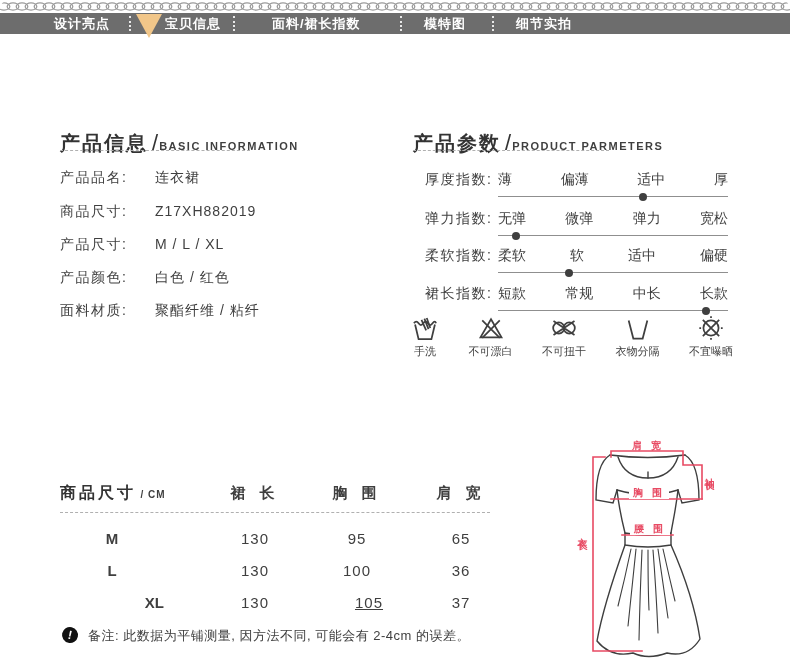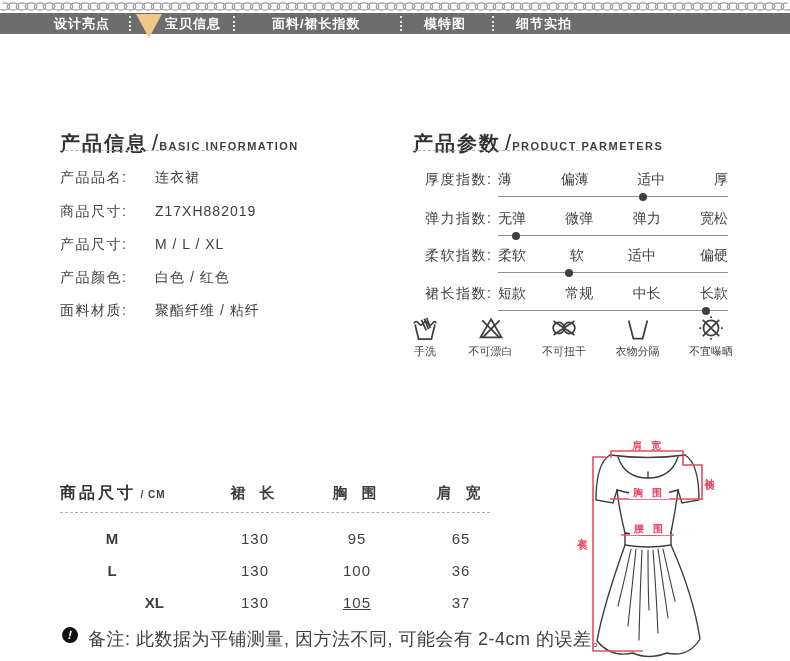--- a/index.html
+++ b/index.html
@@ -39,21 +39,21 @@
   
   .t-cell{position:absolute;height:18px;line-height:18px;}
   .t-title{font-size:16px;font-weight:bold;letter-spacing:3px;color:#333;}
   .t-unit{font-size:10px;font-weight:bold;letter-spacing:1px;}
   .t-colhead{font-size:15px;font-weight:bold;letter-spacing:5px;text-align:center;}
   .t-num{font-size:15px;text-align:center;letter-spacing:1px;}
   .t-size{font-size:15px;font-weight:bold;text-align:center;}
   
   .note-ico{position:absolute;left:62px;top:627px;width:16px;height:16px;border-radius:50%;background:#111;
             color:#fff;font-size:12px;font-weight:bold;text-align:center;line-height:16px;transform:rotate(12deg);}
-  .note-text{position:absolute;left:88px;top:627px;font-size:18px;letter-spacing:0.5px;white-space:nowrap;}
+  .note-text{position:absolute;left:88px;top:627px;font-size:13px;letter-spacing:0.5px;white-space:nowrap;}
   
   .diagram{position:absolute;left:545px;top:408px;width:245px;height:253px;}
   .d-label{position:absolute;color:#e84a63;font-size:10px;font-weight:bold;letter-spacing:3px;
            text-align:center;line-height:12px;white-space:nowrap;}
   .d-label.bg{background:#fff;padding:0 1px;}
   .d-vert{position:absolute;color:#e84a63;font-size:10px;font-weight:bold;letter-spacing:2px;
           writing-mode:vertical-rl;text-orientation:upright;line-height:12px;}
 </style>
 </head>
 <body>
@@ -300,21 +300,21 @@
   </div>
   <div>
     <div class="t-cell t-size" style="left:60px;top:562px;width:104px;">L</div>
     <div class="t-cell t-num" style="left:215px;top:562px;width:80px;">130</div>
     <div class="t-cell t-num" style="left:317px;top:562px;width:80px;">100</div>
     <div class="t-cell t-num" style="left:421px;top:562px;width:80px;">36</div>
   </div>
   <div>
     <div class="t-cell t-size" style="left:60px;top:594px;width:104px;text-align:right;">XL</div>
     <div class="t-cell t-num" style="left:215px;top:594px;width:80px;">130</div>
-    <div class="t-cell t-num" style="left:317px;top:594px;width:80px;text-decoration:underline;">105</div>
+    <div class="t-cell t-num" style="left:329px;top:594px;width:80px;text-decoration:underline;">105</div>
     <div class="t-cell t-num" style="left:421px;top:594px;width:80px;">37</div>
   </div>
 
   <div class="note-ico">!</div>
   <div class="note-text">备注: 此数据为平铺测量, 因方法不同, 可能会有 2-4cm 的误差。</div>
 
   <svg class="diagram" viewBox="0 0 245 253" xmlns="http://www.w3.org/2000/svg">
     <g fill="none" stroke="#3e3e3e" stroke-width="1.4" stroke-linecap="round">
 
       <path d="M65,47 Q103,52 140,47"></path>

